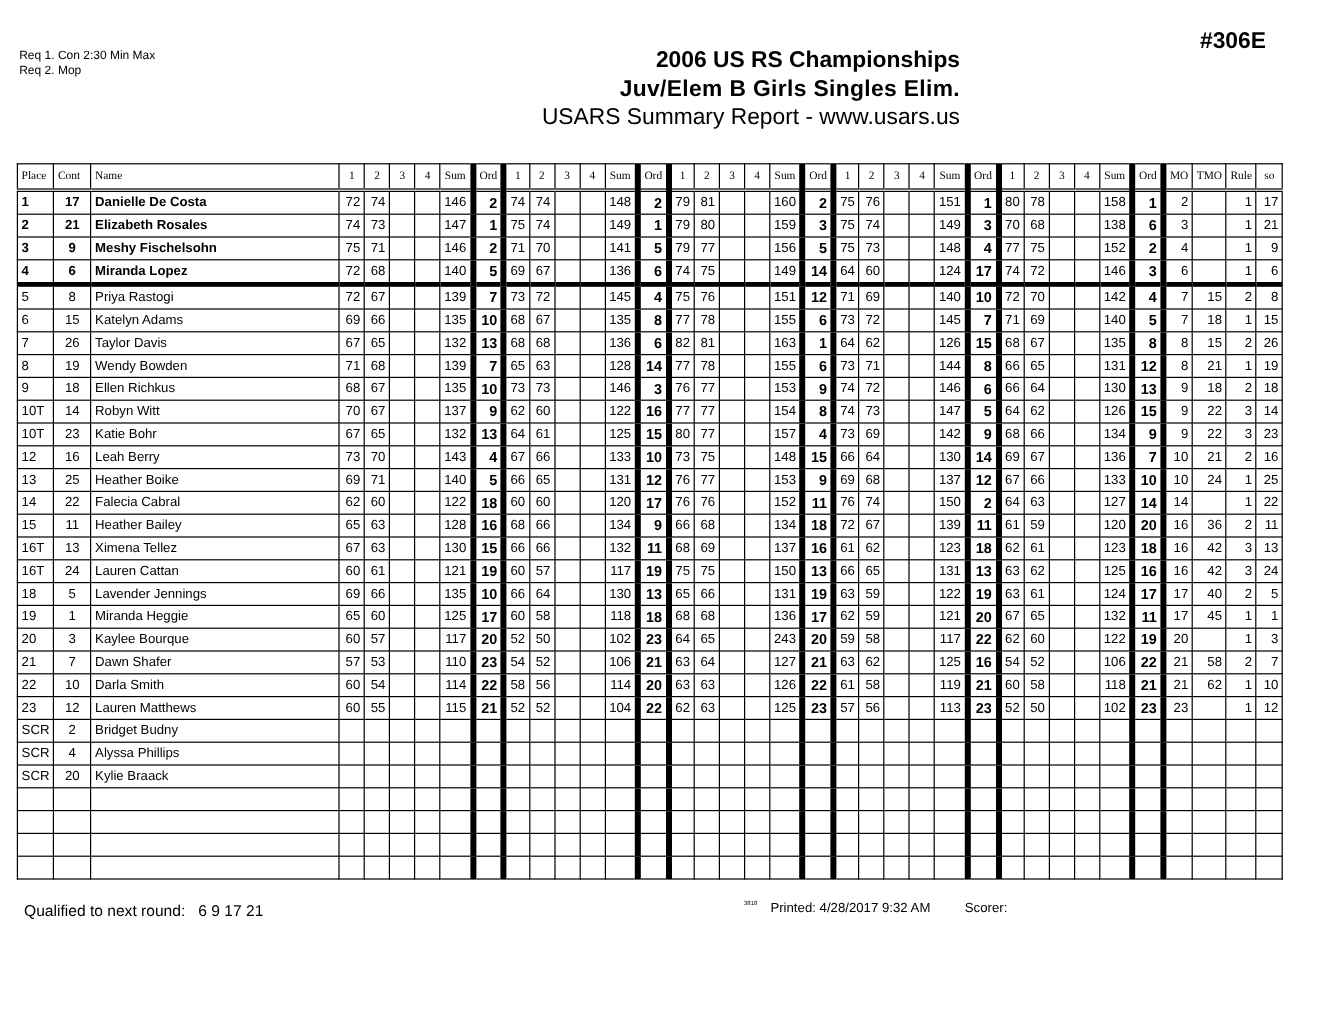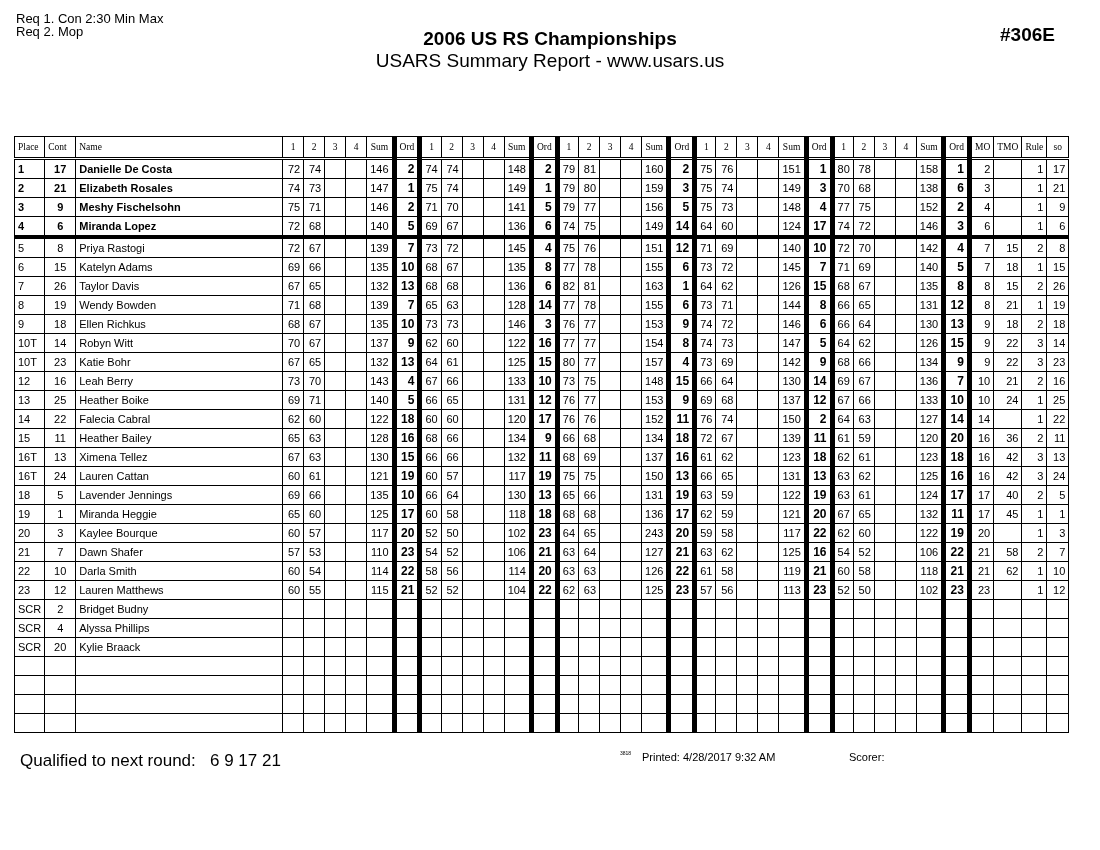--- a/index.html
+++ b/index.html
@@ -1,51 +1,52 @@
 <!DOCTYPE html>
 <html><head>
 <meta charset="utf-8">
 <style>
   html, body { margin:0; padding:0; background:#ffffff; }
   body { width:1100px; height:850px; position:relative; font-family:"Liberation Sans", sans-serif; color:#000; overflow:hidden; }
-  .req { position:absolute; left:16px; top:12px; font-size:13px; line-height:13px; }
-  .titles { position:absolute; left:300px; width:500px; top:28px; text-align:center; }
+  .req { position:absolute; left:16px; top:40px; font-size:10px; line-height:13px; }
+  .titles { position:absolute; left:300px; width:500px; top:40px; text-align:right; }
   .t1 { font-size:19px; font-weight:bold; line-height:22px; }
   .t2 { font-size:16px; line-height:19px; }
   .t3 { font-size:19px; font-weight:bold; line-height:25px; letter-spacing:0.3px; }
   .t4 { font-size:19px; line-height:22px; }
   .eventno { position:absolute; left:1000px; top:24px; font-size:19px; font-weight:bold; }
 
   table.grid { position:absolute; left:14px; top:136px; border-collapse:collapse; table-layout:fixed; font-size:11px; }
   table.grid td { border:1px solid #000; height:18px; padding:0 3px; white-space:nowrap; overflow:hidden; line-height:18px; }
   table.grid tr.judges td { height:17px; font-size:11px; }
   table.grid tr.judges td.blank { border:none; }
   table.grid tr.hdr td { height:20px; font-size:9.5px; border-bottom:3px double #000;font-family:Liberation Serif, serif; }
   .num { text-align:right; }
   .ctr { text-align:center; }
   .ord { font-weight:bold; font-size:12px; text-align:right; }
   .thickL { border-left:5px solid #000 !important; }
   .bold td.name, .bold td.place, .bold td.cont { font-weight:bold; }
   tr.cutline td { border-bottom:4px solid #000 !important; }
 
-  .footer-left { position:absolute; left:20px; top:751px; font-size:17px; }
+  .footer-left { position:absolute; left:20px; top:751px; font-size:13px; }
   .footer-tiny { position:absolute; left:620px; top:750px; font-size:5px; }
   .footer-printed { position:absolute; left:642px; top:751px; font-size:11px; }
-  .footer-scorer { position:absolute; left:849px; top:751px; font-size:11px; }
+  .footer-scorer { position:absolute; left:804px; top:751px; font-size:11px; }
 </style>
 </head>
 <body>
 
 <div class="req">
   <div>Req  1.  Con   2:30 Min Max</div>
   <div>Req  2.  Mop</div>
 </div>
 
 <div class="titles">
   <div class="t1">2006 US RS Championships</div>
+  <div class="t3">Juv/Elem B Girls Singles Elim.</div>
   <div class="t4">USARS Summary Report - www.usars.us</div>
 </div>
 <div class="eventno">#306E</div>
 
 <table class="grid" id="grid">
   <colgroup>
     <col style="width:28px">
       <col style="width:31px">
       <col style="width:207px">
 

